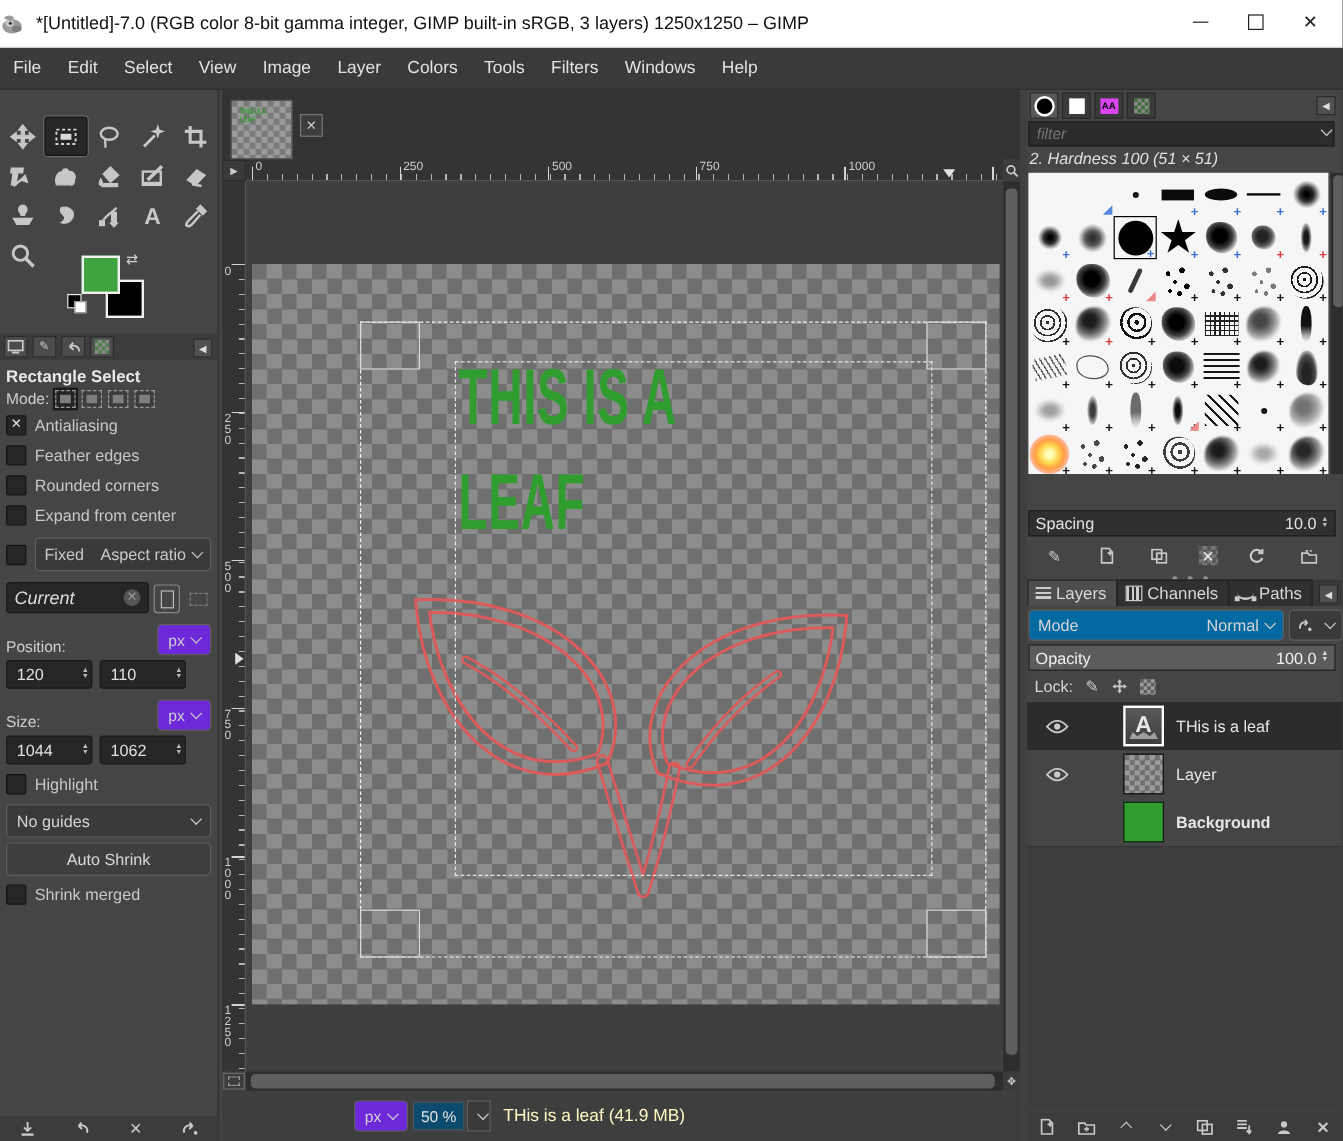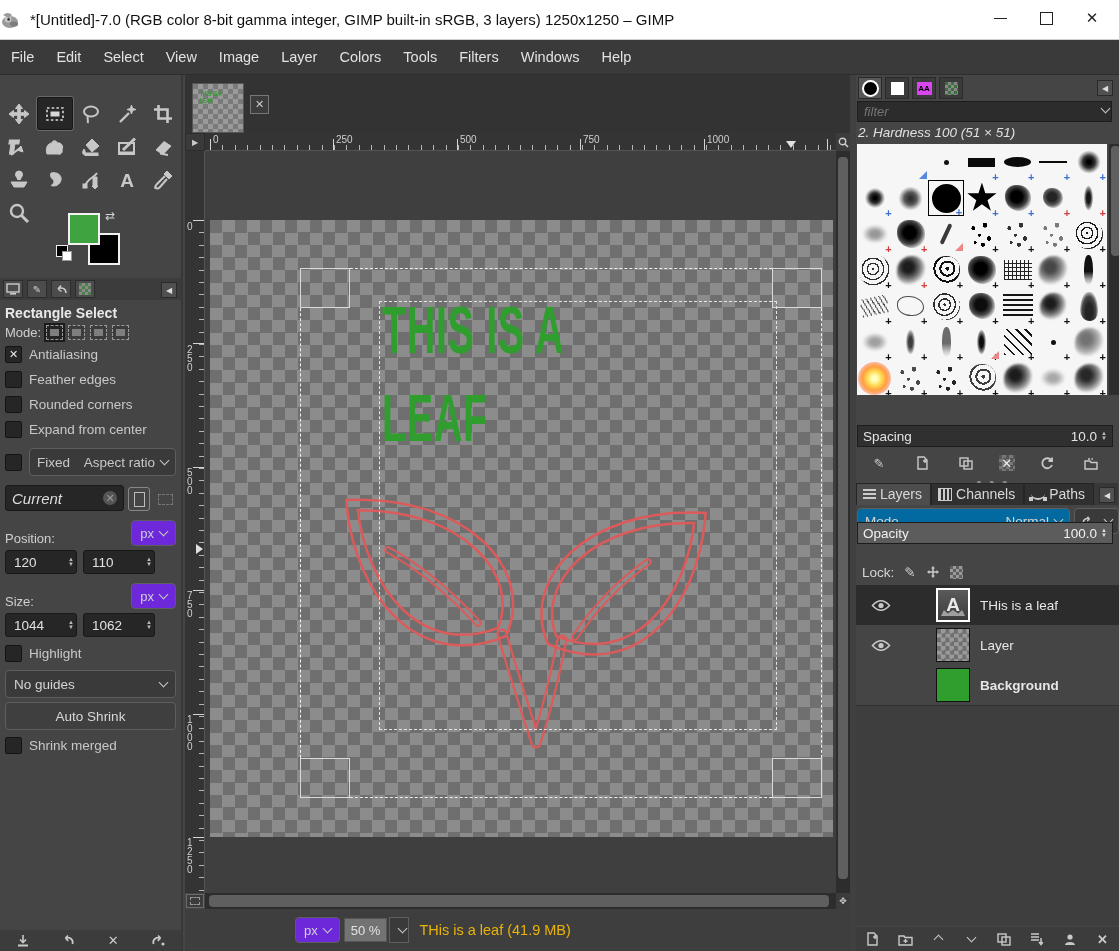--- a/index.html
+++ b/index.html
@@ -105,23 +105,23 @@
   #vscroll .thumb{position:absolute;left:2px;top:6px;width:10px;height:722px;background:#5f5f5f;border-radius:4px;}
   #hscroll{left:205px;top:893px;width:631px;height:16px;background:#2d2d2d;}
   #hscroll .thumb{position:absolute;left:4px;top:2px;width:620px;height:12px;background:#5f5f5f;border-radius:4px;}
   #quickmask{left:186px;top:894px;width:18px;height:14px;background:#3c3c3c;border:1px solid #6a6a6a;box-sizing:border-box;}
   #quickmask i{position:absolute;left:3px;top:2px;right:3px;bottom:2px;border:1px dashed #999;}
   #navbtn{left:836px;top:893px;width:14px;height:16px;background:#3c3c3c;color:#ccc;font-size:9px;display:flex;align-items:center;justify-content:center;}
   #zoomfit{left:836px;top:133px;width:14px;height:18px;background:#3c3c3c;display:flex;align-items:center;justify-content:center;}
 
   #statusbar{left:185px;top:909px;width:665px;height:42px;background:#3e3e3e;display:flex;align-items:center;}
   #unit-dd{margin-left:110px;}
-  #zoom-box{display:flex;align-items:center;background:#737373;border:1px solid #555;height:22px;padding:0 6px;font-size:13px;color:#e3e3e3;margin-left:4px;}
+  #zoom-box{display:flex;align-items:center;background:#0c4a6e;border:1px solid #555;height:22px;padding:0 6px;font-size:13px;color:#e3e3e3;margin-left:4px;}
   #zoom-chev{width:18px;height:24px;background:#3a3a3a;border:1px solid #5e5e5e;display:flex;align-items:center;justify-content:center;margin-left:2px;}
-  #status-msg{margin-left:10px;font-size:14.5px;color:#eab308;}
+  #status-msg{margin-left:10px;font-size:14.5px;color:#fef9c3;}
 
   
   #right-panel{left:850px;top:75px;width:269px;height:876px;background:#454545;border-left:6px solid #404040;box-sizing:border-box;}
   #dock-tabs{position:absolute;left:2px;top:2px;display:flex;gap:3px;}
   .dtab{width:22px;height:20px;background:#3a3a3a;border:1px solid #2a2a2a;display:flex;align-items:center;justify-content:center;}
   .dtab.active{background:#585858;}
   .dtab .circ{width:13px;height:13px;background:#000;border-radius:50%;box-shadow:0 0 0 2px #fff;}
   .dtab .sq{width:13px;height:13px;background:#fff;}
   .dtab .aa{width:15px;height:13px;background:#d946ef;color:#000;font-size:8px;font-weight:bold;text-align:center;line-height:13px;}
   .dtab .chk{width:13px;height:13px;background:repeating-conic-gradient(#888 0% 25%,#3f6f3f 0% 50%);background-size:6px 6px;}
@@ -183,21 +183,21 @@
   .lcp-tab.active{background:#4d4d4d;}
   .icon-layers{display:inline-block;width:13px;height:11px;background:repeating-linear-gradient(to bottom,#ccc 0 2px,transparent 2px 4px);}
   .icon-channels{display:inline-block;width:12px;height:11px;border:1px solid #ccc;background:repeating-linear-gradient(to right,#ccc 0 2px,transparent 2px 4px);}
   .icon-paths{display:inline-block;width:14px;height:10px;border-bottom:2px solid #ccc;border-radius:0 0 60% 60%;position:relative;}
   .icon-paths::before,.icon-paths::after{content:"";position:absolute;bottom:-3px;width:4px;height:4px;background:#ccc;}
   .icon-paths::before{left:-2px;} .icon-paths::after{right:-2px;}
 
   #mode-row{position:absolute;left:1px;top:432px;width:262px;height:28px;display:flex;align-items:center;font-size:13.5px;}
   #mode-combo{display:flex;align-items:center;background:#0369a1;border:1px solid #5e5e5e;border-radius:4px;height:26px;flex:1;padding:0 7px;box-sizing:border-box;}
   #mode-extra{display:flex;align-items:center;background:#3a3a3a;border:1px solid #5e5e5e;border-radius:4px;height:26px;margin-left:4px;padding:0 6px;box-sizing:border-box;gap:5px;}
-  #opacity-row{position:absolute;left:1px;top:447px;width:256px;height:22px;background:#5c5c5c;border:1px solid #1d1d1d;
+  #opacity-row{position:absolute;left:1px;top:462px;width:256px;height:22px;background:#5c5c5c;border:1px solid #1d1d1d;
       display:flex;align-items:center;padding:0 5px;font-size:13.5px;color:#f0f0f0;box-sizing:border-box;}
   #lock-row{position:absolute;left:1px;top:486px;width:256px;height:22px;display:flex;align-items:center;gap:10px;font-size:13.5px;padding-left:5px;box-sizing:border-box;}
   .lock-chk{width:13px;height:13px;background:repeating-conic-gradient(#9a9a9a 0% 25%,#5f5f5f 0% 50%);background-size:6px 6px;}
 
   #layer-list{position:absolute;left:0;top:510px;width:263px;}
   .layer-row{height:40px;display:flex;align-items:center;position:relative;}
   .layer-row.sel{background:#2c2c2c;}
   .eye{margin-left:14px;width:22px;display:flex;justify-content:center;}
   .eye.hidden-eye{visibility:hidden;}
   .lthumb{width:34px;height:34px;margin-left:44px;box-sizing:border-box;border:1px solid #111;display:flex;align-items:center;justify-content:center;}

